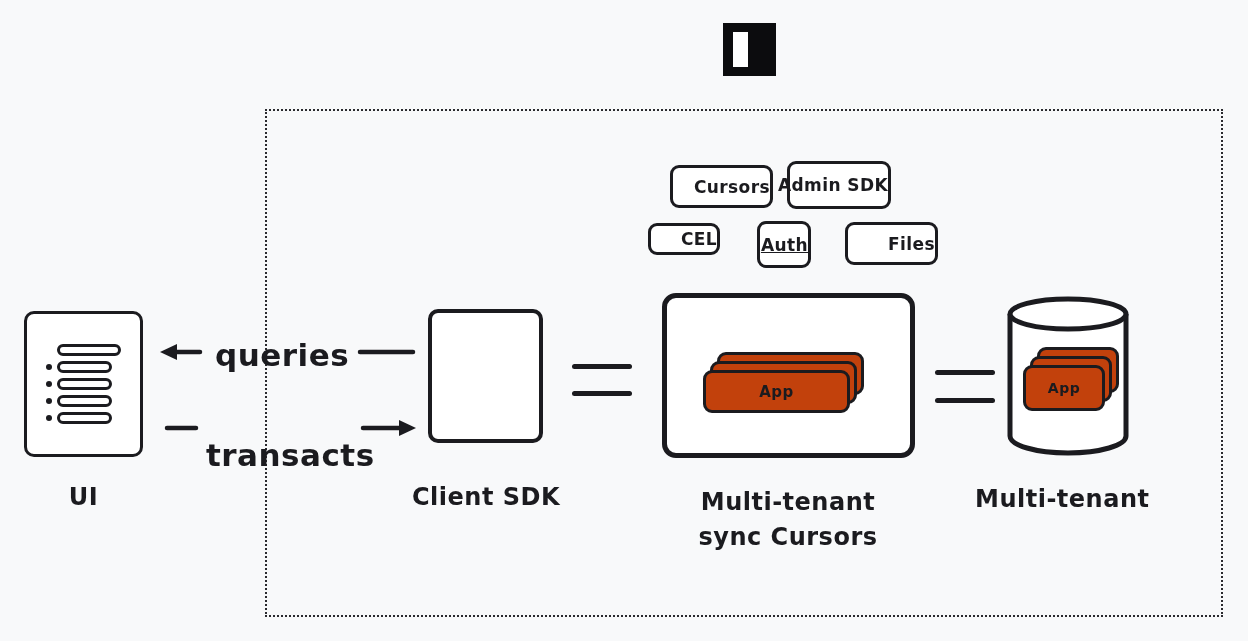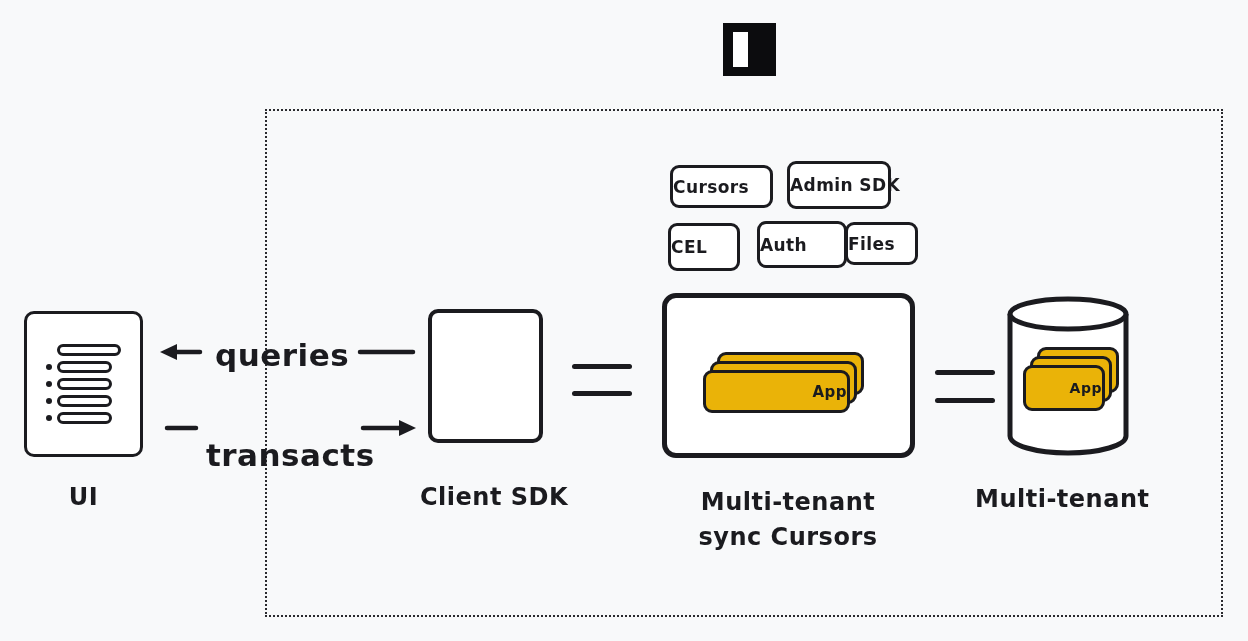--- a/index.html
+++ b/index.html
@@ -67,32 +67,32 @@
   
   .sdk-box { left: 428px; top: 309px; width: 115px; height: 134px; border-width: 4px; }
 
   
   .eq-bar { height: 5px; width: 60px; background: #1b1b1f; border-radius: 3px; }
 
   
   .server-box { left: 662px; top: 293px; width: 253px; height: 165px; border-width: 5px; border-radius: 14px; }
   .card {
     position: absolute;
-    background: #eab308; border: 3px solid #1b1b1f; border-radius: 9px;
-    display: flex; align-items: center; justify-content: flex-end;
+    background: #c2410c; border: 3px solid #1b1b1f; border-radius: 9px;
+    display: flex; align-items: center; justify-content: center;
     font-weight: 700; font-size: 15px; letter-spacing: 0.5px;
   }
 
   
   .db-wrap { left: 1006px; top: 294px; width: 124px; height: 162px; }
 
   
   .chip {
     background: #ffffff; border: 3px solid #1b1b1f; border-radius: 9px;
-    display: flex; align-items: center; justify-content: flex-start;
+    display: flex; align-items: center; justify-content: flex-end;
     font-weight: 700; font-size: 17px; letter-spacing: 0.4px;
     white-space: nowrap;
   }
 
   
   .edge-label {
     font-weight: 700; font-size: 31px; letter-spacing: 0.5px; white-space: nowrap;
   }
 
   svg.overlay { position: absolute; left: 0; top: 0; pointer-events: none; }
@@ -107,27 +107,27 @@
   </div>
 
   <div class="abs boundary"></div>
 
   <div class="abs chip" style="left:670px; top:165px; width:103px; height:43px;">
     <span>Cursors</span>
   </div>
   <div class="abs chip" style="left:787px; top:161px; width:104px; height:48px;">
     <span>Admin SDK</span>
   </div>
-  <div class="abs chip" style="left:668px; top:223px; width:72px; height:48px;border-radius:9px;">
+  <div class="abs chip" style="left:648px; top:223px; width:72px; height:32px;border-radius:9px;">
     <span>CEL</span>
   </div>
-  <div class="abs chip" style="left:757px; top:221px; width:90px; height:47px;">
+  <div class="abs chip" style="left:757px; top:221px; width:54px; height:47px;text-decoration:underline;">
     <span>Auth</span>
   </div>
-  <div class="abs chip" style="left:845px; top:222px; width:73px; height:43px;">
+  <div class="abs chip" style="left:845px; top:222px; width:93px; height:43px;">
     <span>Files</span>
   </div>
 
   <div class="abs node ui-box">
     <div class="ui-list">
       <div class="ui-row">
           <div class="ui-dot hidden"></div>
           <div class="ui-pill w1"></div>
         </div>
       <div class="ui-row">
@@ -160,21 +160,21 @@
       <polygon points="160,352 177,344 177,360" stroke="none"></polygon>
       <line x1="360" y1="352" x2="413" y2="352"></line>
 
       <line x1="167" y1="428" x2="196" y2="428"></line>
       <line x1="363" y1="428" x2="400" y2="428"></line>
       <polygon points="416,428 399,420 399,436" stroke="none"></polygon>
     </g>
   </svg>
 
   <div class="abs node sdk-box"></div>
-  <div class="abs node-label" style="left:406px; top:480px; width:160px;margin-left:8px;">Client SDK</div>
+  <div class="abs node-label" style="left:406px; top:480px; width:160px;">Client SDK</div>
 
   <div class="abs eq-bar" style="left:572px; top:364px;"></div>
   <div class="abs eq-bar" style="left:572px; top:391px;"></div>
 
   <div class="abs node server-box">
     <div class="card" style="left:50px; top:54px; width:147px; height:43px;"></div>
     <div class="card" style="left:43px; top:63px; width:147px; height:43px;"></div>
     <div class="card" style="left:36px; top:72px; width:147px; height:43px;">
       <span>App</span>
     </div>

